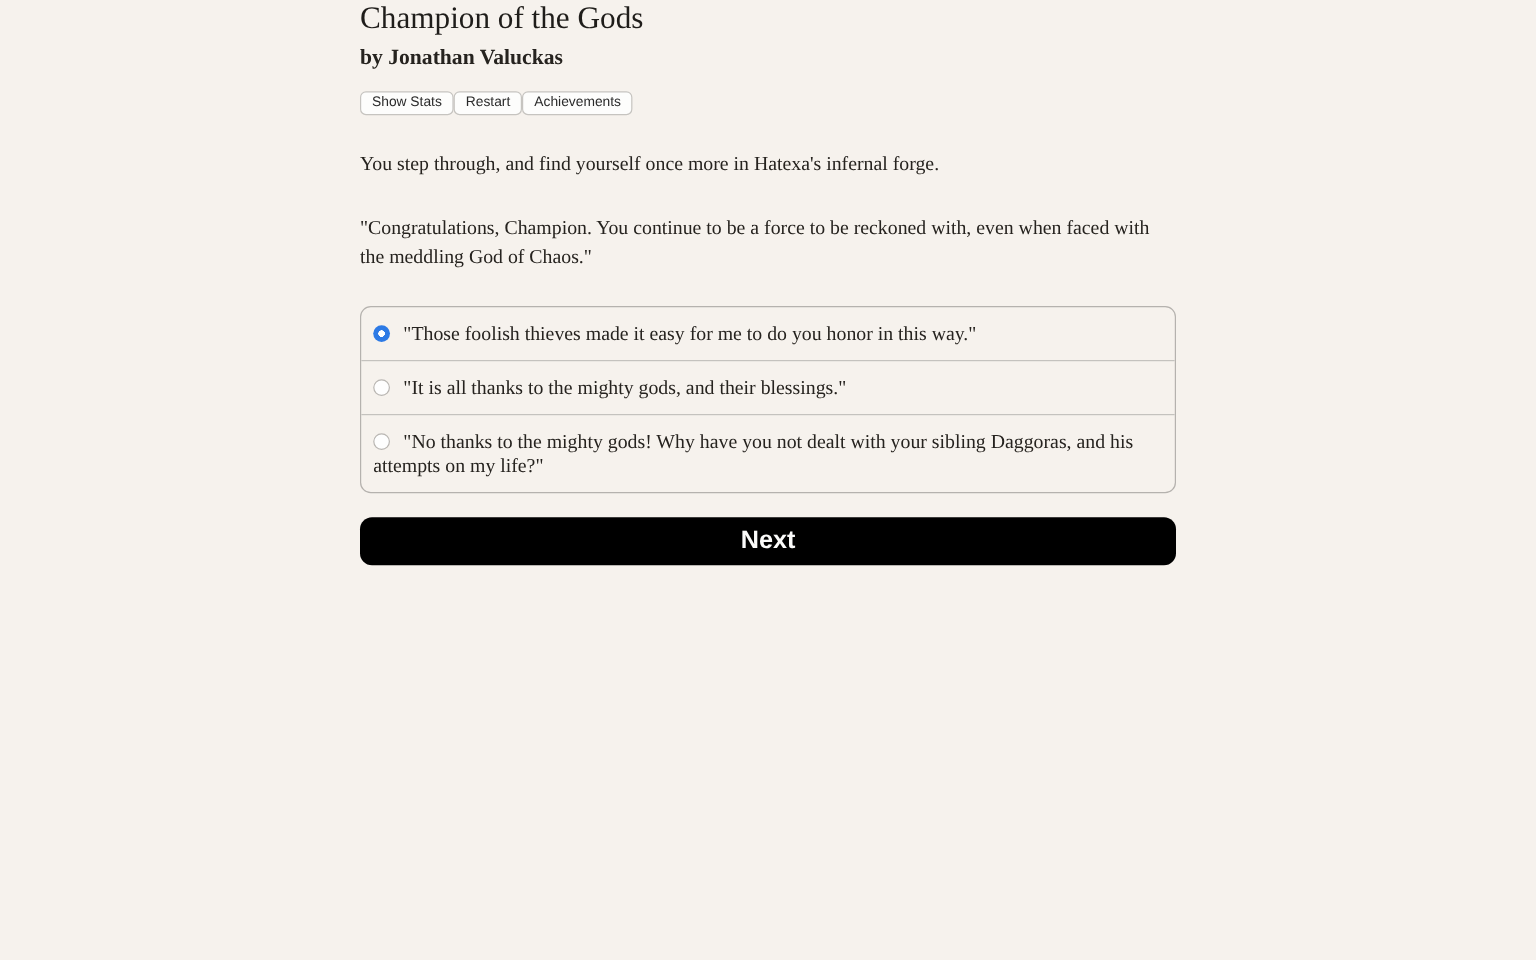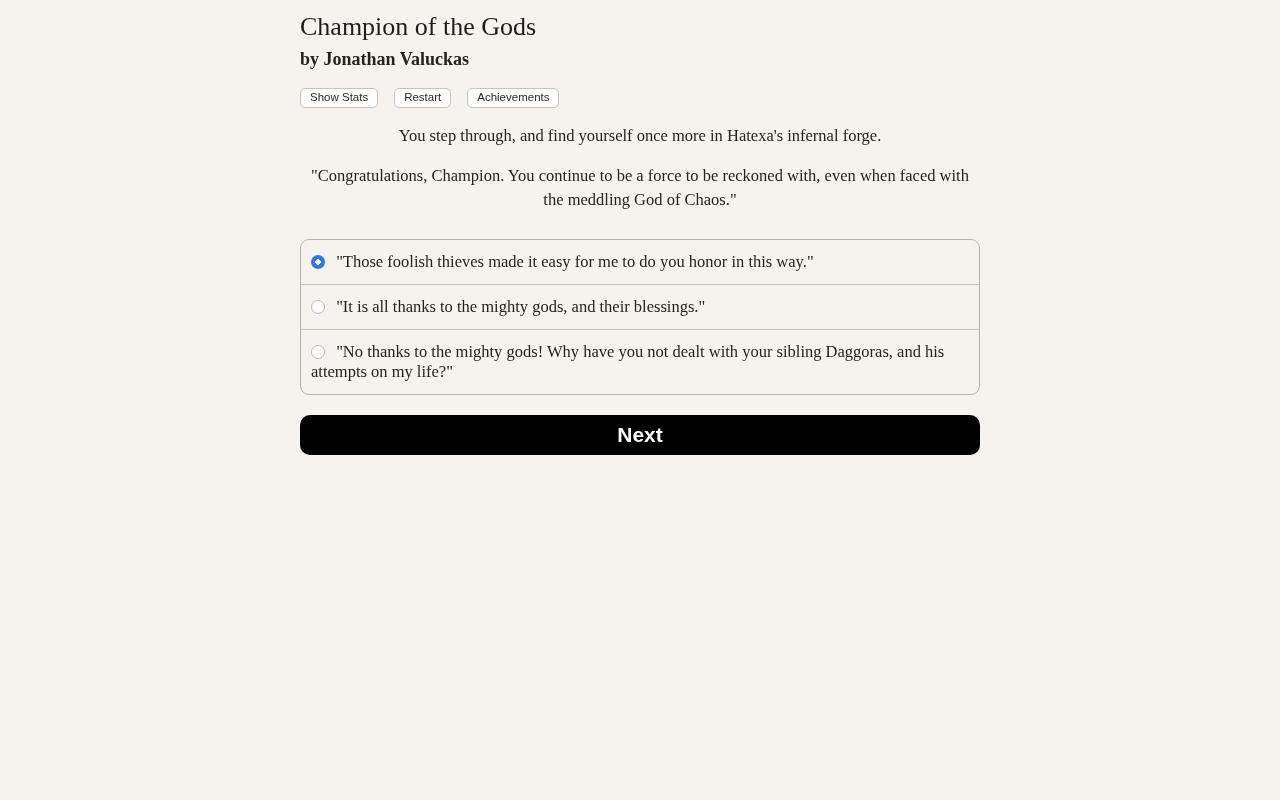--- a/index.html
+++ b/index.html
@@ -6,57 +6,55 @@
   html, body {
     width: 1280px; height: 800px;
     background: #f6f2ed;
     font-family: "Liberation Serif", "DejaVu Serif", serif;
     color: #26231f;
     overflow: hidden;
   }
   .container {
     width: 680px;
     margin: 0 auto;
-    padding-top: 12px;
+    padding-top: 0;
   }
   h1.title {
     font-size: 26px;
     font-weight: normal;
     line-height: 1.15;
     color: #1f1d1a;
   }
   .byline {
     margin-top: 7px;
     font-size: 18px;
     line-height: 1.2;
     color: #26231f;
     font-weight: bold;
   }
   .toolbar {
     margin-top: 18px;
     display: flex;
-    gap: 16px;
     align-items: center;
   }
   .toolbar button {
     font-family: "Liberation Sans", sans-serif;
     font-size: 11.5px;
     color: #2a2a2a;
     background: #fdfdfc;
     border: 1px solid #c6c4c0;
     border-radius: 5px;
     padding: 2px 9px 3px;
     line-height: 1.1;
     cursor: pointer;
   }
   .story p {
-    margin: 16px 0;
+    margin: 29px 0;
     font-size: 16.5px;
     line-height: 1.45;
-    text-align: center;
   }
   .options-group {
     margin: 27px 0 0;
     border: 1px solid #b5b2ae;
     border-radius: 9px;
     background: #f6f2ed;
     overflow: hidden;
   }
   .option-row {
     display: block;

